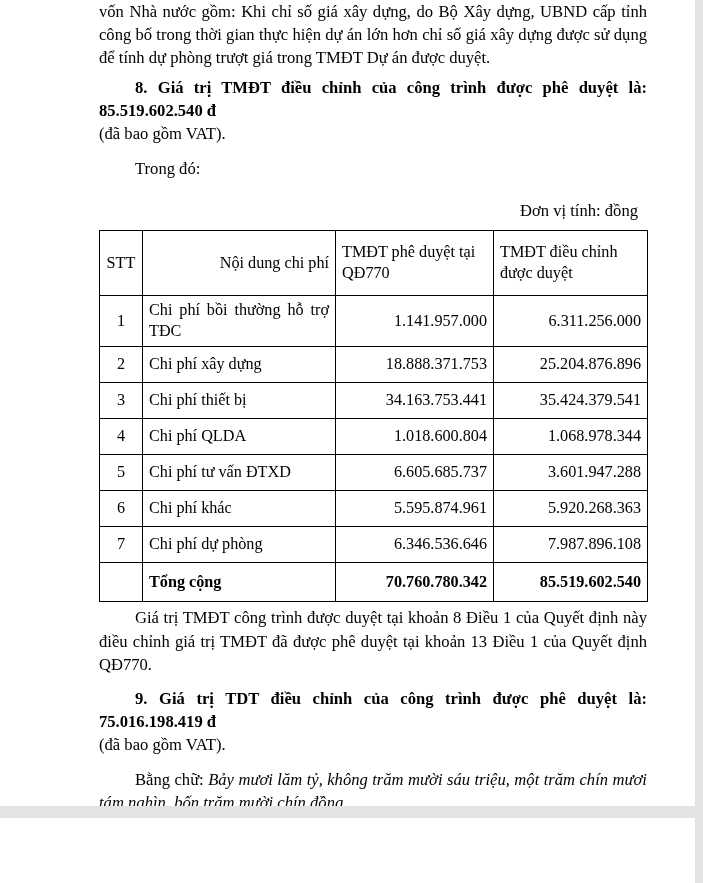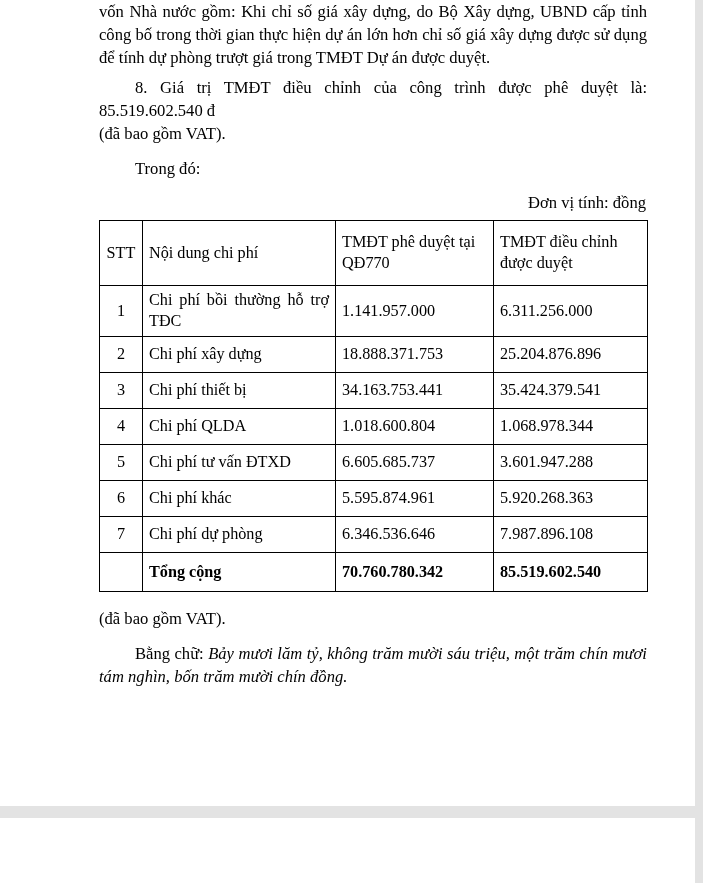--- a/index.html
+++ b/index.html
@@ -64,28 +64,28 @@
   p.para {
     margin: 0;
     font-size: 16.6px;
     line-height: 23.2px;
     text-align: justify;
     text-justify: inter-word;
   }
   p.para.indent {
     text-indent: 36px;
   }
-  .b { font-weight: normal; }
+  .b { font-weight: bold; }
   .i { font-style: italic; }
 
   .spacer-sm { height: 6px; }
   .spacer-md { height: 11px; }
 
   .unit-line {
-    margin: 0;
+    margin: 8px;
     font-size: 16.6px;
     line-height: 23px;
     text-align: right;
     padding-right: 1px;
   }
 
   
   table.cost-table {
     border-collapse: collapse;
     width: 548px;
@@ -107,25 +107,26 @@
   col.c-app   { width: 158px; }
   col.c-adj   { width: 154px; }
 
   thead th {
     font-weight: bold;
     text-align: left;
     height: 58px;
   }
   thead th.h-stt,
   thead th.h-desc {
-    text-align: left;
+    text-align: right;
   }
   thead th.h-stt { text-align: center; }
 
   td.num {
+    text-align: right;
     padding-right: 7px;
   }
   td.idx {
     text-align: center;
   }
   td.desc {
     text-align: justify;
     text-justify: inter-word;
   }
   tr.row-tall td { height: 44px; }
@@ -223,23 +224,25 @@
           </tr>
           <tr class="total">
             <td class="idx"></td>
             <td class="desc">Tổng cộng</td>
             <td class="num">70.760.780.342</td>
             <td class="num">85.519.602.540</td>
           </tr>
         </tbody>
       </table>
 
+      <p class="para indent">Giá trị TMĐT công trình được duyệt tại khoản 8 Điều 1 của Quyết định này điều chỉnh giá trị TMĐT đã được phê duyệt tại khoản 13 Điều 1 của Quyết định QĐ770.</p>
 
       <div class="spacer-md"></div>
 
+      <p class="para indent b">9. Giá trị TDT điều chỉnh của công trình được phê duyệt là: 75.016.198.419 đ</p>
 
       <p class="para">(đã bao gồm VAT).</p>
 
       <div class="spacer-md"></div>
 
       <p class="para indent">
         <span>Bằng chữ:</span>
         <span class="i">Bảy mươi lăm tỷ, không trăm mười sáu triệu, một trăm chín mươi tám nghìn, bốn trăm mười chín đồng.</span>
       </p>
 

